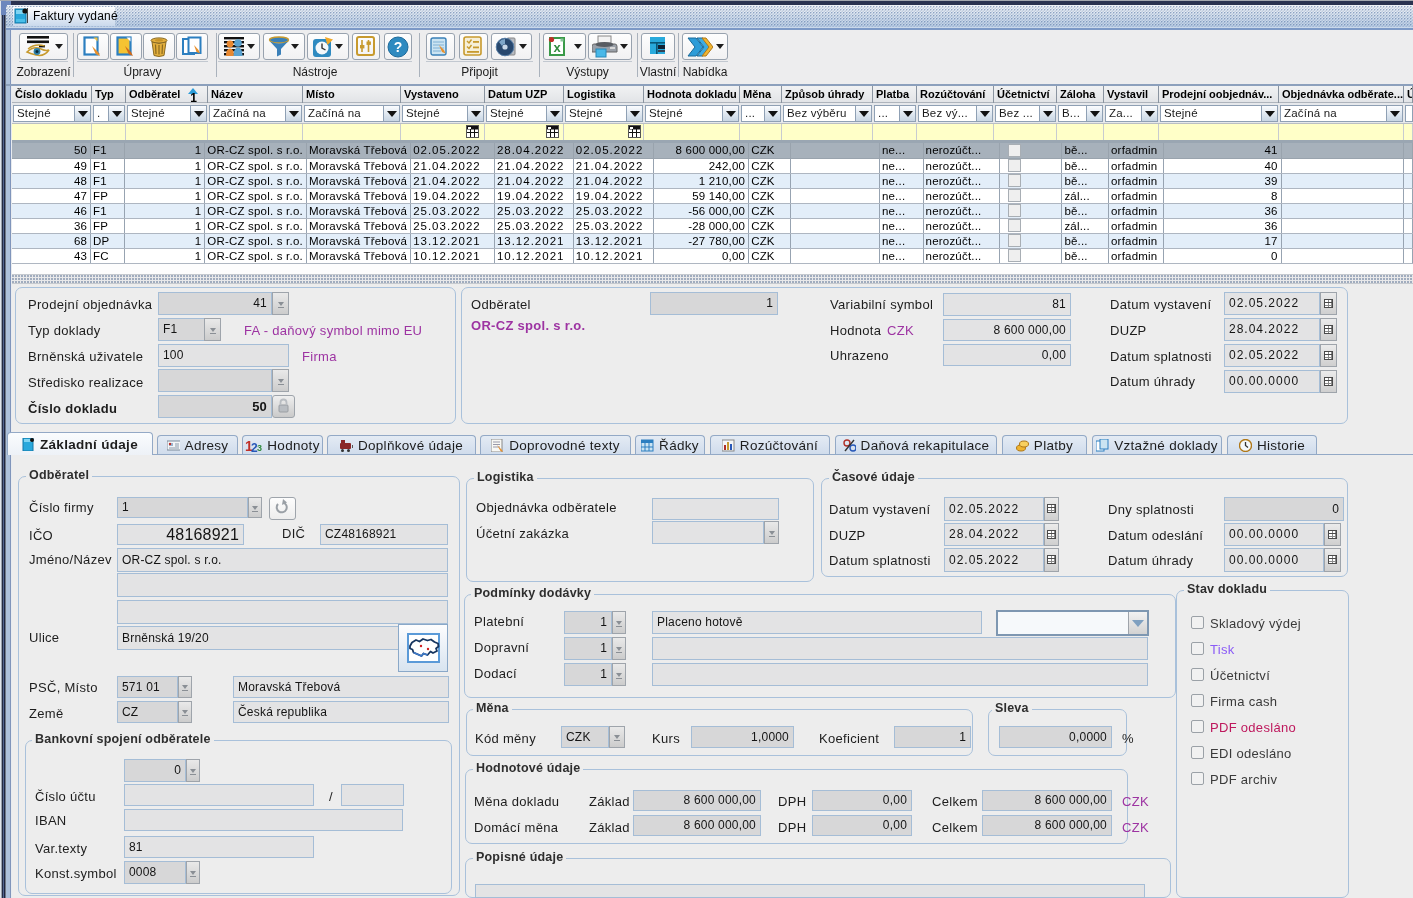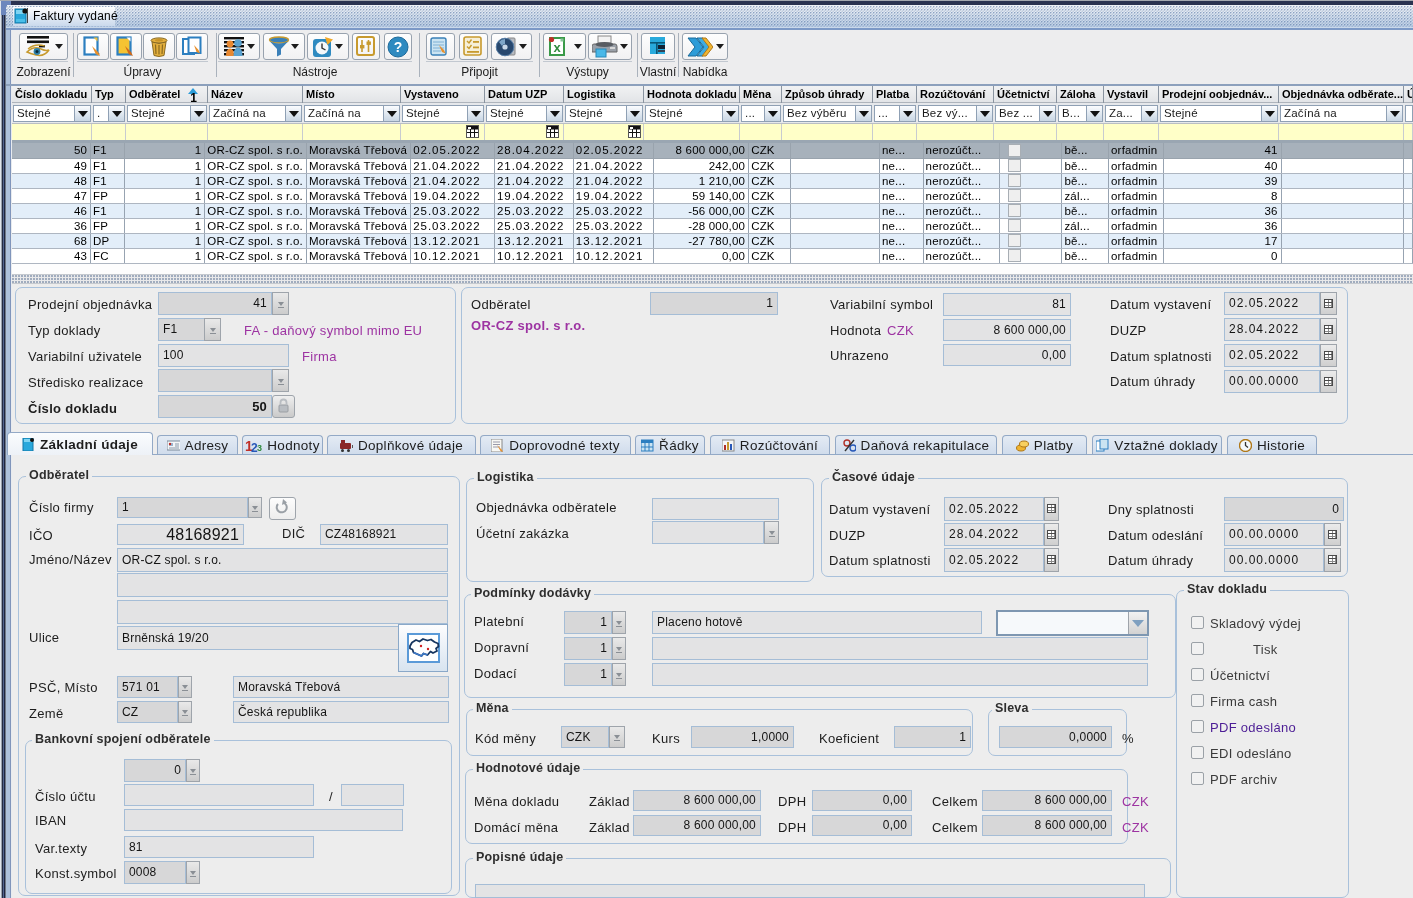--- a/index.html
+++ b/index.html
@@ -565,21 +565,21 @@
     <i></i>
     <u></u>
   </div>
 <div class="lb" style="left:28px;top:323px">Typ doklady</div>
 <div class="in ind" style="left:158px;top:318px;width:47px;height:23px;font-size:12px;line-height:21px">F1</div>
 <div class="sp" style="left:204px;top:318px;width:17px;height:23px">
     <i></i>
     <u></u>
   </div>
 <div class="lb pur" style="left:244px;top:323px">FA - daňový symbol mimo EU</div>
-<div class="lb" style="left:28px;top:349px">Variabilní uživatele</div>
+<div class="lb" style="left:28px;top:349px">Brněnská uživatele</div>
 <div class="in" style="left:158px;top:344px;width:131px;height:23px;font-size:12px;line-height:21px">100</div>
 <div class="lb pur" style="left:302px;top:349px">Firma</div>
 <div class="lb" style="left:28px;top:375px">Středisko realizace</div>
 <div class="in ind" style="left:158px;top:369px;width:114px;height:23px;font-size:12px;line-height:21px"></div>
 <div class="sp" style="left:272px;top:369px;width:17px;height:23px">
     <i></i>
     <u></u>
   </div>
 <div class="lb" style="left:28px;top:401px;font-weight:bold;font-size:13px">Číslo dokladu</div>
 <div class="in ind" style="left:158px;top:395px;width:114px;height:23px;font-size:13px;text-align:right;line-height:21px;font-weight:bold">50</div>
@@ -848,22 +848,22 @@
 <div class="in ind" style="left:982px;top:815px;width:130px;height:21px;font-size:12px;text-align:right;line-height:19px">8 600 000,00</div>
 <div class="lb pur" style="left:1122px;top:820px">CZK</div>
 <div class="gb" style="left:465px;top:858px;width:706px;height:40px"></div>
 <div class="gt" style="left:473px;top:850px">Popisné údaje</div>
 <div class="in" style="left:475px;top:884px;width:670px;height:14px;font-size:12px;line-height:12px"></div>
 <div class="gb" style="left:1176px;top:590px;width:173px;height:308px"></div>
 <div class="gt" style="left:1184px;top:582px">Stav dokladu</div>
 <div class="cb" style="left:1191px;top:616px"></div>
 <div class="lb" style="left:1210px;top:616px;color:#3a3a3a">Skladový výdej</div>
 <div class="cb" style="left:1191px;top:642px"></div>
-<div class="lb" style="left:1253px;top:642px;color:#404040">Tisk</div>
+<div class="lb" style="left:1210px;top:642px;color:#8b5cf6">Tisk</div>
 <div class="cb" style="left:1191px;top:668px"></div>
 <div class="lb" style="left:1210px;top:668px;color:#3a3a3a">Účetnictví</div>
 <div class="cb" style="left:1191px;top:694px"></div>
 <div class="lb" style="left:1210px;top:694px;color:#3a3a3a">Firma cash</div>
 <div class="cb" style="left:1191px;top:720px"></div>
-<div class="lb" style="left:1210px;top:720px;color:#4c1d95">PDF odesláno</div>
+<div class="lb" style="left:1210px;top:720px;color:#be185d">PDF odesláno</div>
 <div class="cb" style="left:1191px;top:746px"></div>
 <div class="lb" style="left:1210px;top:746px;color:#3a3a3a">EDI odesláno</div>
 <div class="cb" style="left:1191px;top:772px"></div>
 <div class="lb" style="left:1210px;top:772px;color:#3a3a3a">PDF archiv</div>
 </body></html>

